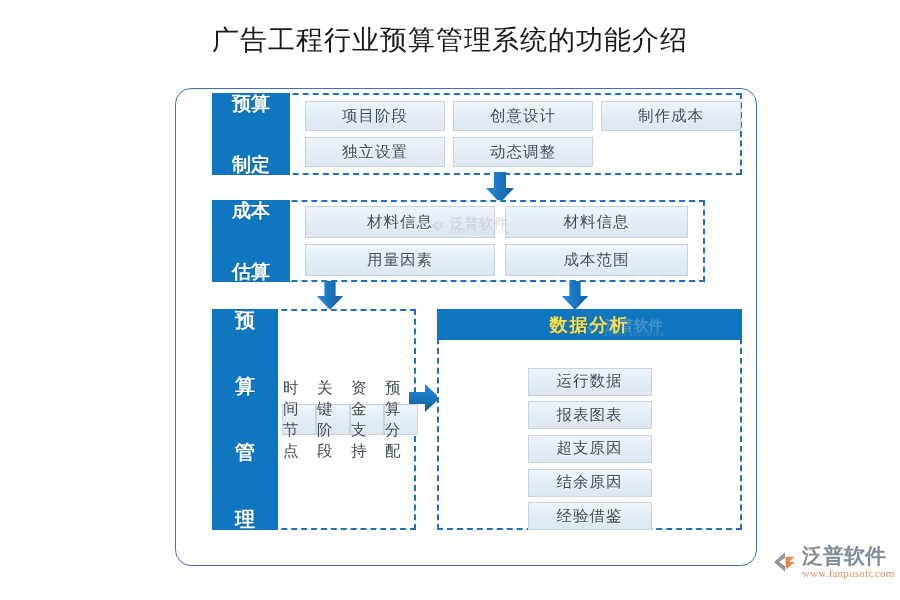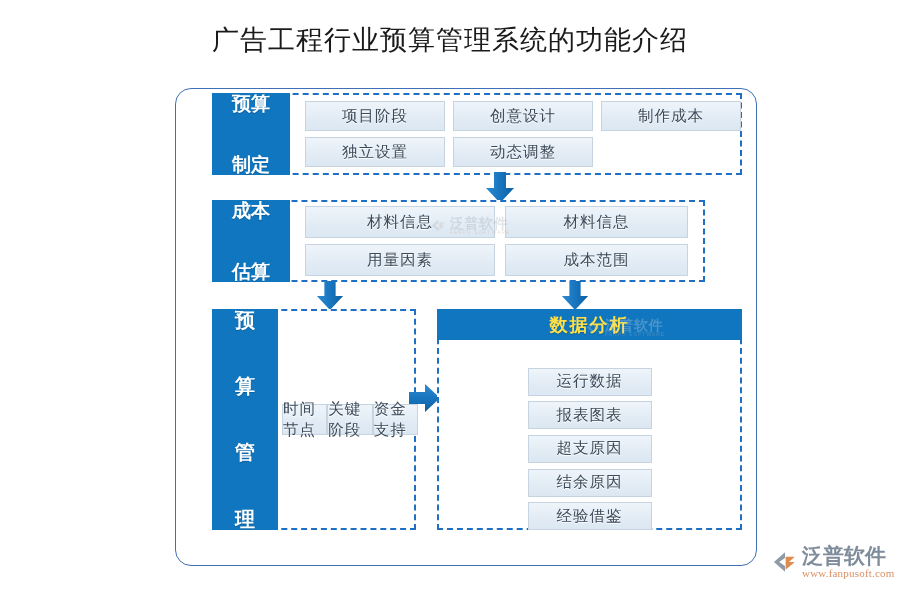--- a/index.html
+++ b/index.html
@@ -265,20 +265,21 @@
     <div class="blue-label">
       <span>预</span>
       <span>算</span>
       <span>管</span>
       <span>理</span>
     </div>
     <div class="chips">
       <div class="chip">时间节点</div>
       <div class="chip">关键阶段</div>
       <div class="chip">资金支持</div>
+      <div class="chip">预算分配</div>
     </div>
   </div>
 
   <div class="arrow" id="arrow-4" style="left:409px; top:383px;">
     <svg width="32" height="30" viewBox="0 0 32 30">
       <defs>
         <linearGradient id="ag2" x1="0" y1="0" x2="0" y2="1">
           <stop offset="0%" stop-color="#2f8ad0"></stop>
           <stop offset="45%" stop-color="#1a78c2"></stop>
           <stop offset="100%" stop-color="#0d5f9e"></stop>

